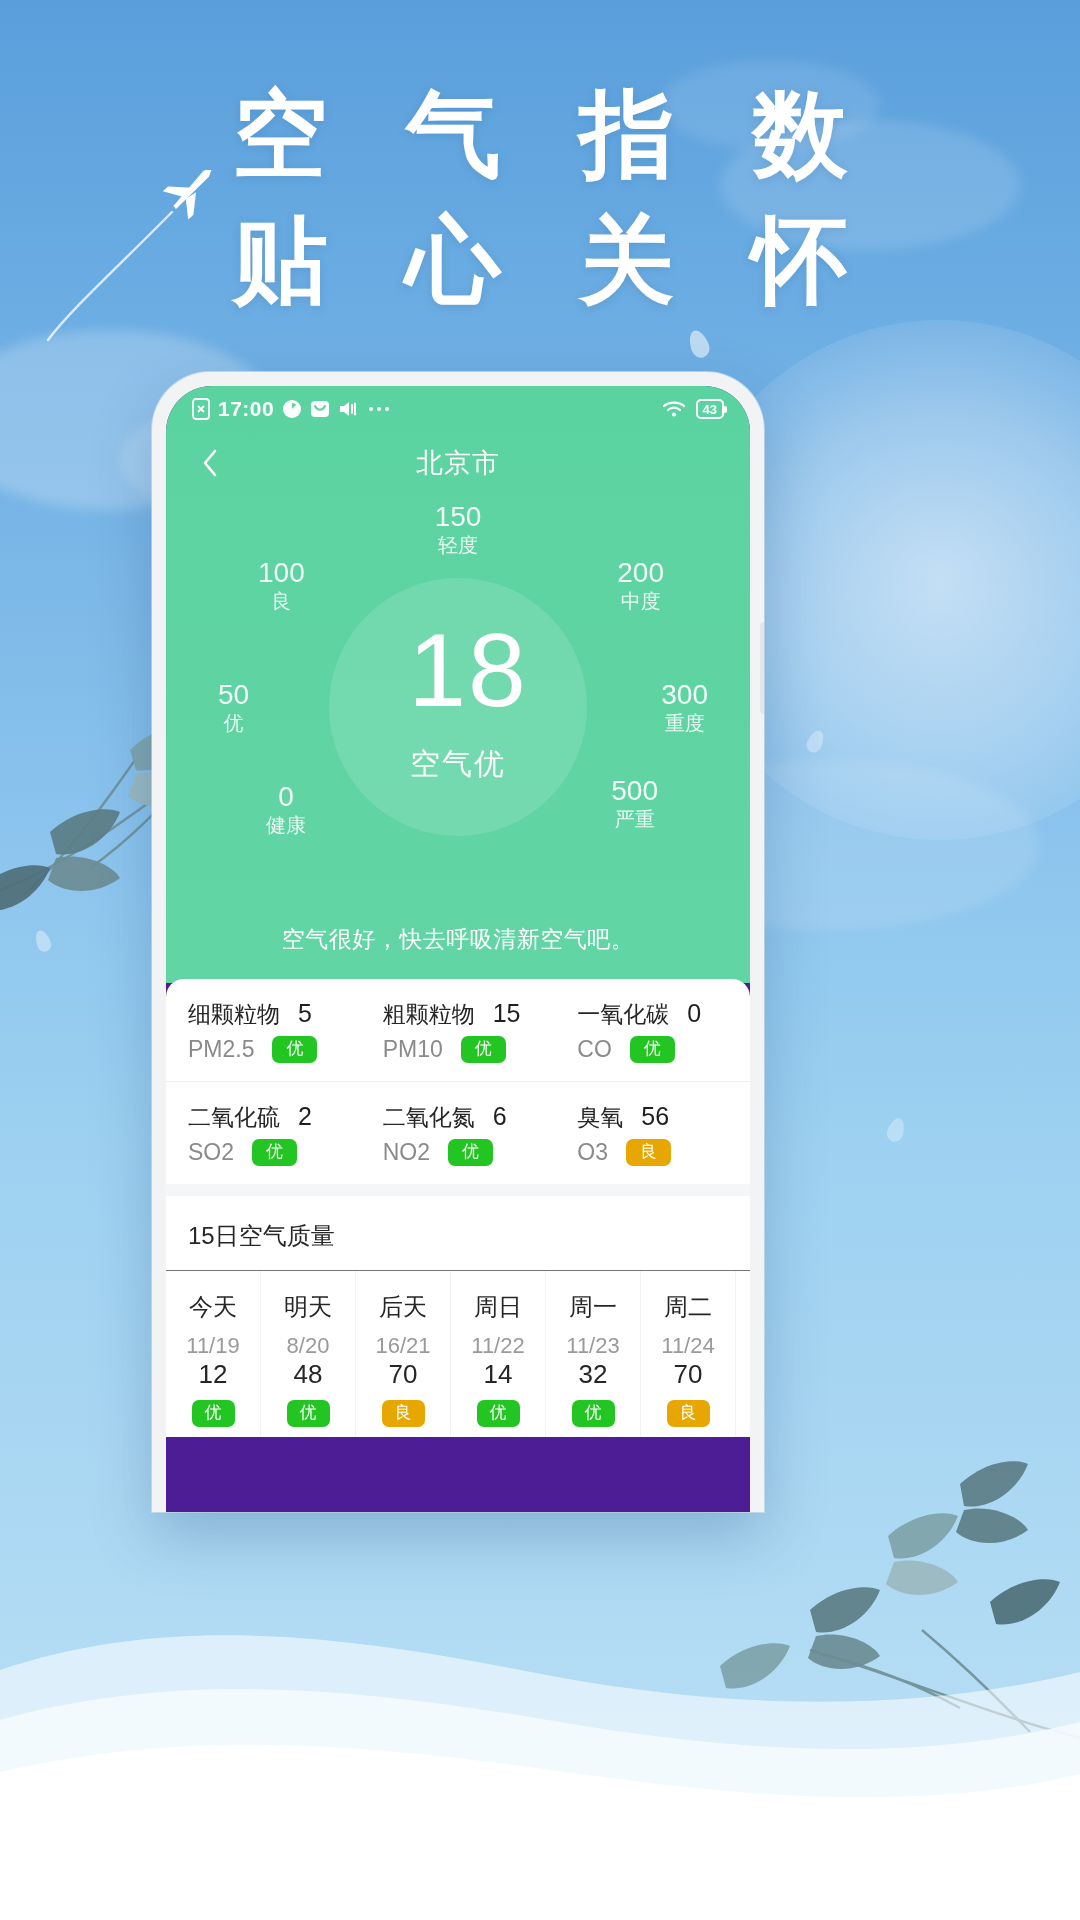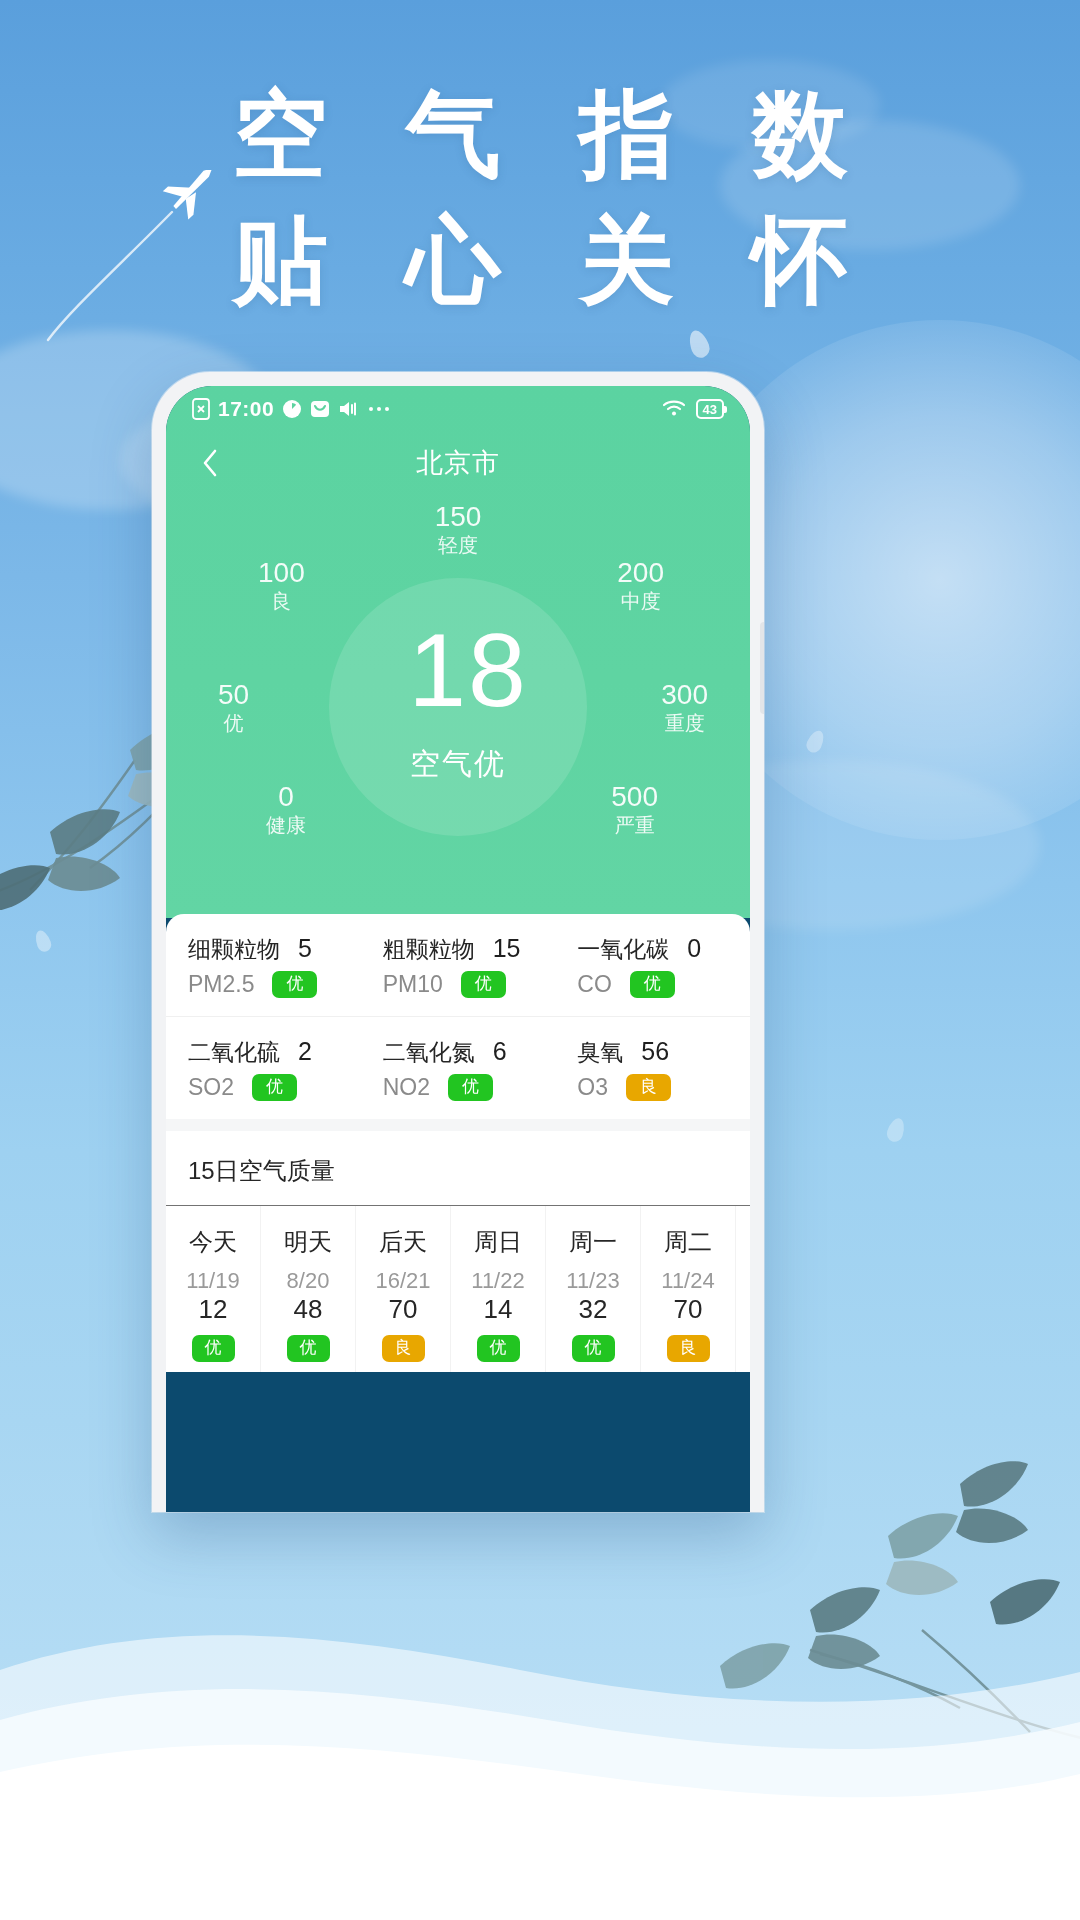--- a/index.html
+++ b/index.html
@@ -76,41 +76,41 @@
     box-shadow: 0 24px 60px rgba(32,80,130,.28), 0 0 0 1px rgba(255,255,255,.5);
     padding: 14px 14px 0 14px;
     overflow: hidden;
   }
   .phone:before {  
     content:""; position: absolute; right: -4px; top: 250px;
     width: 8px; height: 92px; background: #e3e5e8; border-radius: 4px;
   }
   .screen {
     width: 100%; height: 100%;
-    background: #0c4a6e;
+    background: #4c1d95;
     border-radius: 46px 46px 0 0;
     overflow: hidden; position: relative;
   }
 
   
   .green-panel {
     background: #5ed3a0;
     background: linear-gradient(180deg,#5bd3a1 0%, #5fd4a2 55%, #62d5a4 100%);
     padding-bottom: 18px;
     position: relative;
   }
 
   
   .statusbar {
     height: 46px; display: flex; align-items: center;
     padding: 0 26px; color: #fff;
   }
   .sb-left { display:flex; align-items:center; gap:8px; }
   .sb-time { font-size: 21px; font-weight: 600; letter-spacing: .5px; }
-  .sb-right { margin-left:auto; display:flex; align-items:flex-start; gap:10px; }
+  .sb-right { margin-left:auto; display:flex; align-items:center; gap:10px; }
   .sb-ico { display:inline-flex; }
   .batt {
     border: 2px solid #fff; border-radius: 5px;
     font-size: 13px; font-weight: 700; padding: 1px 5px 0 5px;
     line-height: 15px; position: relative; color:#fff;
   }
   .batt:after{content:"";position:absolute;right:-5px;top:5px;width:3px;height:7px;background:#fff;border-radius:0 2px 2px 0;}
 
   
   .navbar { height: 62px; display:flex; align-items:center; padding: 0 24px; position:relative;}
@@ -141,21 +141,21 @@
   .tick { position:absolute; text-align:center; color: rgba(255,255,255,.93); }
   .tick .tv { font-size: 28px; line-height: 30px; font-weight:400; }
   .tick .tl { font-size: 20px; line-height: 26px; color: rgba(255,255,255,.88); }
 
   .t150 { left: 50%; transform: translateX(-50%); top: 2px; }
   .t100 { left: 92px;  top: 58px; }
   .t200 { right: 86px; top: 58px; }
   .t50  { left: 52px;  top: 180px; }
   .t300 { right: 42px; top: 180px; }
   .t0   { left: 100px; top: 282px; }
-  .t500 { right: 92px; top: 282px; }
+  .t500 { right: 92px; top: 276px; }
 
   .advice {
     text-align:center; color:#fff; font-size: 23px; letter-spacing: .5px;
     padding: 24px 0 10px 0;
   }
 
   
   .card {
     background:#fff; border-radius: 18px 18px 0 0;
     margin-top: -4px; position: relative; z-index: 2;
@@ -350,20 +350,21 @@
           <div class="tick t0">
             <div class="tv">0</div>
             <div class="tl">健康</div>
           </div>
           <div class="tick t500">
             <div class="tv">500</div>
             <div class="tl">严重</div>
           </div>
         </div>
 
+        <div class="advice">空气很好，快去呼吸清新空气吧。</div>
       </div>
 
       <div class="card">
         <div class="poll-grid" id="poll-grid">
             <div class="poll-cell">
               <div class="poll-row1">
                 <span class="poll-name">细颗粒物</span>
                 <span class="poll-val">5</span>
               </div>
               <div class="poll-row2">

